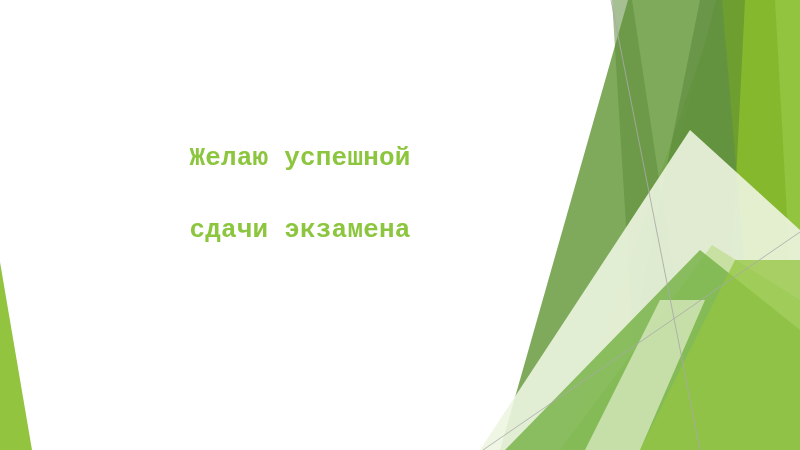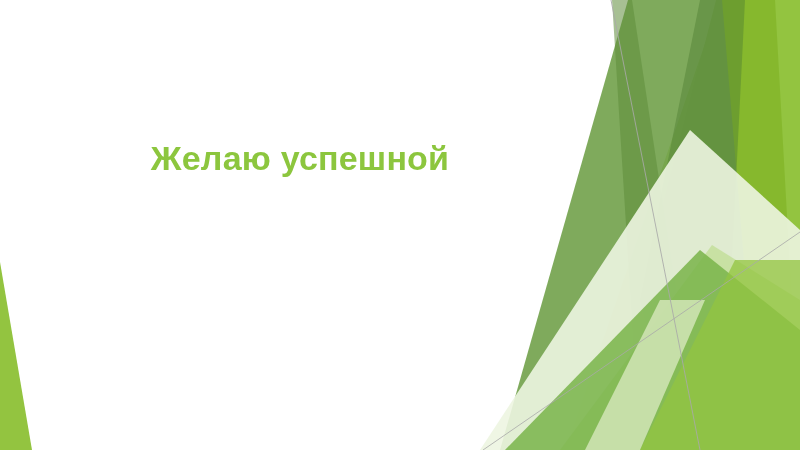--- a/index.html
+++ b/index.html
@@ -27,23 +27,23 @@
     pointer-events: none;
   }
   #text-block {
     position: absolute;
     left: 60px;
     top: 140px;
     width: 480px;
     text-align: center;
   }
   .title-line {
-    font-family: Liberation Sans, sans-serif;
+    font-family: Liberation Mono, monospace;
     font-weight: bold;
-    font-size: 34px;
+    font-size: 26px;
     line-height: 36px;
     color: #8CC63E;
     letter-spacing: 0.2px;
     white-space: nowrap;
   }
   .line-gap {
     height: 36px;
   }
 </style>
 </head>
@@ -79,15 +79,16 @@
 
   </svg>
 
   <svg id="decor-left" viewBox="0 0 800 450" preserveAspectRatio="none">
     <polygon points="0,262 0,450 32,450" fill="#93C440"></polygon>
   </svg>
 
   <div id="text-block">
     <div class="title-line">Желаю успешной</div>
     <div class="line-gap"></div>
+    <div class="title-line">сдачи экзамена</div>
   </div>
 
 </div>
 
 </body></html>

